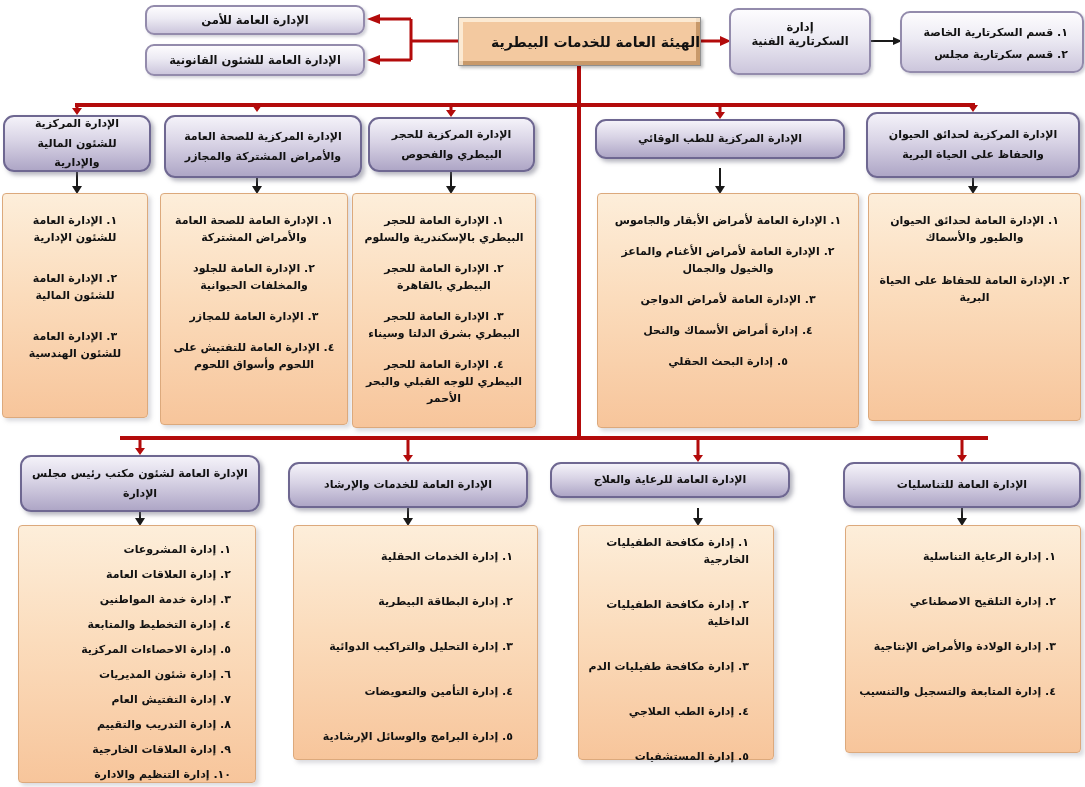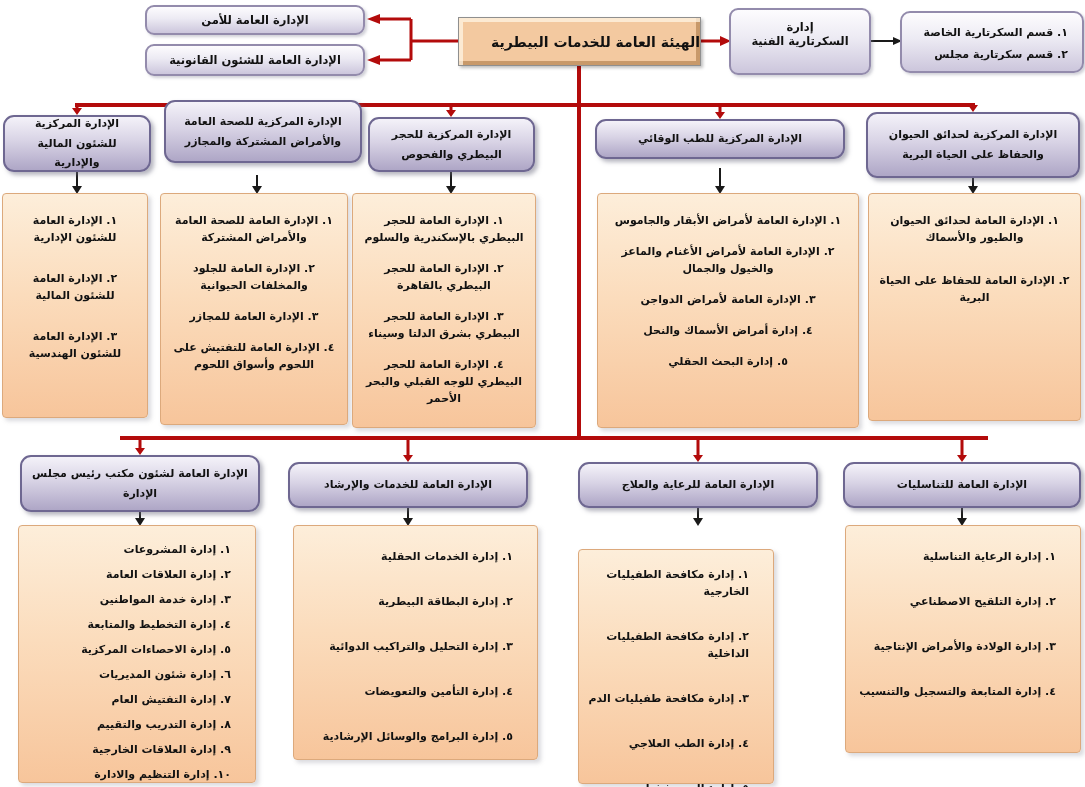--- a/index.html
+++ b/index.html
@@ -101,21 +101,21 @@
   </div>
 
   <div class="box minilist" style="left:900px;top:11px;width:184px;height:62px" dir="rtl">
     <div>١. قسم السكرتارية الخاصة</div>
     <div>٢. قسم سكرتارية مجلس</div>
   </div>
 
   <div class="box hdr" style="left:3px;top:115px;width:148px;height:57px" dir="rtl">
     <span>الإدارة المركزية للشئون المالية والإدارية</span>
   </div>
-  <div class="box hdr" style="left:164px;top:100px;width:198px;height:63px" dir="rtl">
+  <div class="box hdr" style="left:164px;top:115px;width:198px;height:63px" dir="rtl">
     <span>الإدارة المركزية للصحة العامة والأمراض المشتركة والمجازر</span>
   </div>
   <div class="box hdr" style="left:368px;top:117px;width:167px;height:55px" dir="rtl">
     <span>الإدارة المركزية للحجر البيطري والفحوص</span>
   </div>
   <div class="box hdr" style="left:595px;top:119px;width:250px;height:40px" dir="rtl">
     <span>الإدارة المركزية للطب الوقائي</span>
   </div>
   <div class="box hdr" style="left:866px;top:112px;width:214px;height:66px" dir="rtl">
     <span>الإدارة المركزية لحدائق الحيوان والحفاظ على الحياة البرية</span>
@@ -153,21 +153,21 @@
     <div class="ci">١. الإدارة العامة لحدائق الحيوان والطيور والأسماك</div>
     <div class="ci">٢. الإدارة العامة للحفاظ على الحياة البرية</div>
   </div>
 
   <div class="box hdr" style="left:20px;top:455px;width:240px;height:57px" dir="rtl">
     <span>الإدارة العامة لشئون مكتب رئيس مجلس الإدارة</span>
   </div>
   <div class="box hdr" style="left:288px;top:462px;width:240px;height:46px" dir="rtl">
     <span>الإدارة العامة للخدمات والإرشاد</span>
   </div>
-  <div class="box hdr" style="left:578px;top:462px;width:240px;height:46px" dir="rtl">
+  <div class="box hdr" style="left:550px;top:462px;width:240px;height:36px" dir="rtl">
     <span>الإدارة العامة للرعاية والعلاج</span>
   </div>
   <div class="box hdr" style="left:843px;top:462px;width:238px;height:46px" dir="rtl">
     <span>الإدارة العامة للتناسليات</span>
   </div>
 
   <div class="box peach gl1" style="left:18px;top:525px;width:238px;height:258px;padding-top:15px" dir="rtl">
     <div class="ri">١. إدارة المشروعات</div>
     <div class="ri">٢. إدارة العلاقات العامة</div>
     <div class="ri">٣. إدارة خدمة المواطنين</div>
@@ -182,21 +182,21 @@
   </div>
 
   <div class="box peach glw" style="left:293px;top:525px;width:245px;height:235px;padding-top:22px" dir="rtl">
     <div class="ri">١. إدارة الخدمات الحقلية</div>
     <div class="ri">٢. إدارة البطاقة البيطرية</div>
     <div class="ri">٣. إدارة التحليل والتراكيب الدوائية</div>
     <div class="ri">٤. إدارة التأمين والتعويضات</div>
     <div class="ri">٥. إدارة البرامج والوسائل الإرشادية</div>
   </div>
 
-  <div class="box peach glw" style="left:578px;top:549px;width:196px;height:235px;padding-top:16px" dir="rtl">
+  <div class="box peach glw" style="left:578px;top:525px;width:196px;height:235px;padding-top:8px" dir="rtl">
     <div class="ri">١. إدارة مكافحة الطفيليات الخارجية</div>
     <div class="ri">٢. إدارة مكافحة الطفيليات الداخلية</div>
     <div class="ri">٣. إدارة مكافحة طفيليات الدم</div>
     <div class="ri">٤. إدارة الطب العلاجي</div>
     <div class="ri">٥. إدارة المستشفيات</div>
   </div>
 
   <div class="box peach glw" style="left:845px;top:525px;width:236px;height:228px;padding-top:22px" dir="rtl">
     <div class="ri">١. إدارة الرعاية التناسلية</div>
     <div class="ri">٢. إدارة التلقيح الاصطناعي</div>

